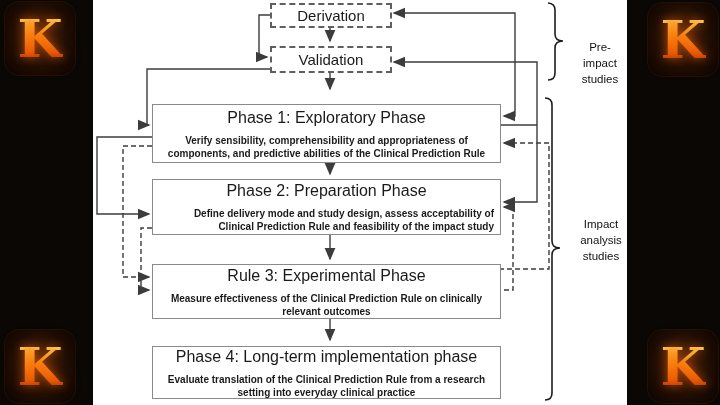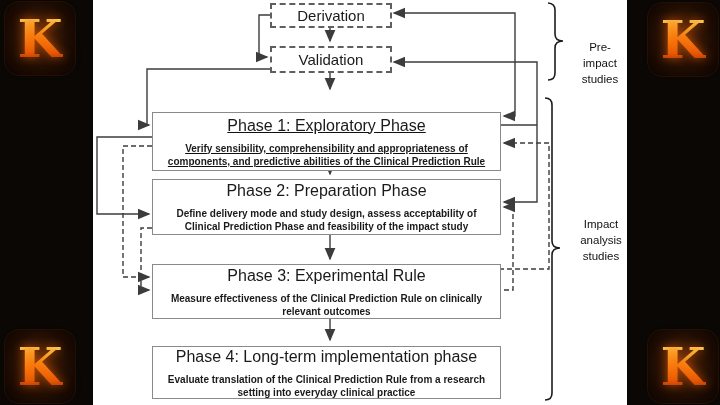--- a/index.html
+++ b/index.html
@@ -76,32 +76,32 @@
     </g>
   </svg>
 
   <div class="box dashed" style="left:270px;top:3px;width:122px;height:25px;">
     <span class="small-title">Derivation</span>
   </div>
   <div class="box dashed" style="left:270px;top:46px;width:122px;height:27px;">
     <span class="small-title">Validation</span>
   </div>
 
-  <div class="box solid" style="left:152px;top:112px;width:349px;height:59px;text-decoration:underline;">
+  <div class="box solid" style="left:152px;top:104px;width:349px;height:59px;">
     <div class="phase-title">Phase 1: Exploratory Phase</div>
     <div class="phase-desc">Verify sensibility, comprehensibility and appropriateness of components, and predictive abilities of the Clinical Prediction Rule</div>
   </div>
 
-  <div class="box solid" style="left:152px;top:179px;width:349px;height:56px;">
+  <div class="box solid" style="left:152px;top:179px;width:349px;height:56px;text-align:right;">
     <div class="phase-title">Phase 2: Preparation Phase</div>
-    <div class="phase-desc">Define delivery mode and study design, assess acceptability of Clinical Prediction Phase and feasibility of the impact study</div>
+    <div class="phase-desc">Define delivery mode and study design, assess acceptability of Clinical Prediction Rule and feasibility of the impact study</div>
   </div>
 
   <div class="box solid" style="left:152px;top:264px;width:349px;height:55px;">
-    <div class="phase-title">Phase 3: Experimental Rule</div>
+    <div class="phase-title">Rule 3: Experimental Phase</div>
     <div class="phase-desc">Measure effectiveness of the Clinical Prediction Rule on clinically relevant outcomes</div>
   </div>
 
   <div class="box solid" style="left:152px;top:346px;width:349px;height:53px;justify-content:space-between;">
     <div class="phase-title">Phase 4: Long-term implementation phase</div>
     <div class="phase-desc">Evaluate translation of the Clinical Prediction Rule from a research setting into everyday clinical practice</div>
   </div>
 
   <div class="bracket-label" style="left:570px;top:39px;">
     <span>Pre-</span><br>

